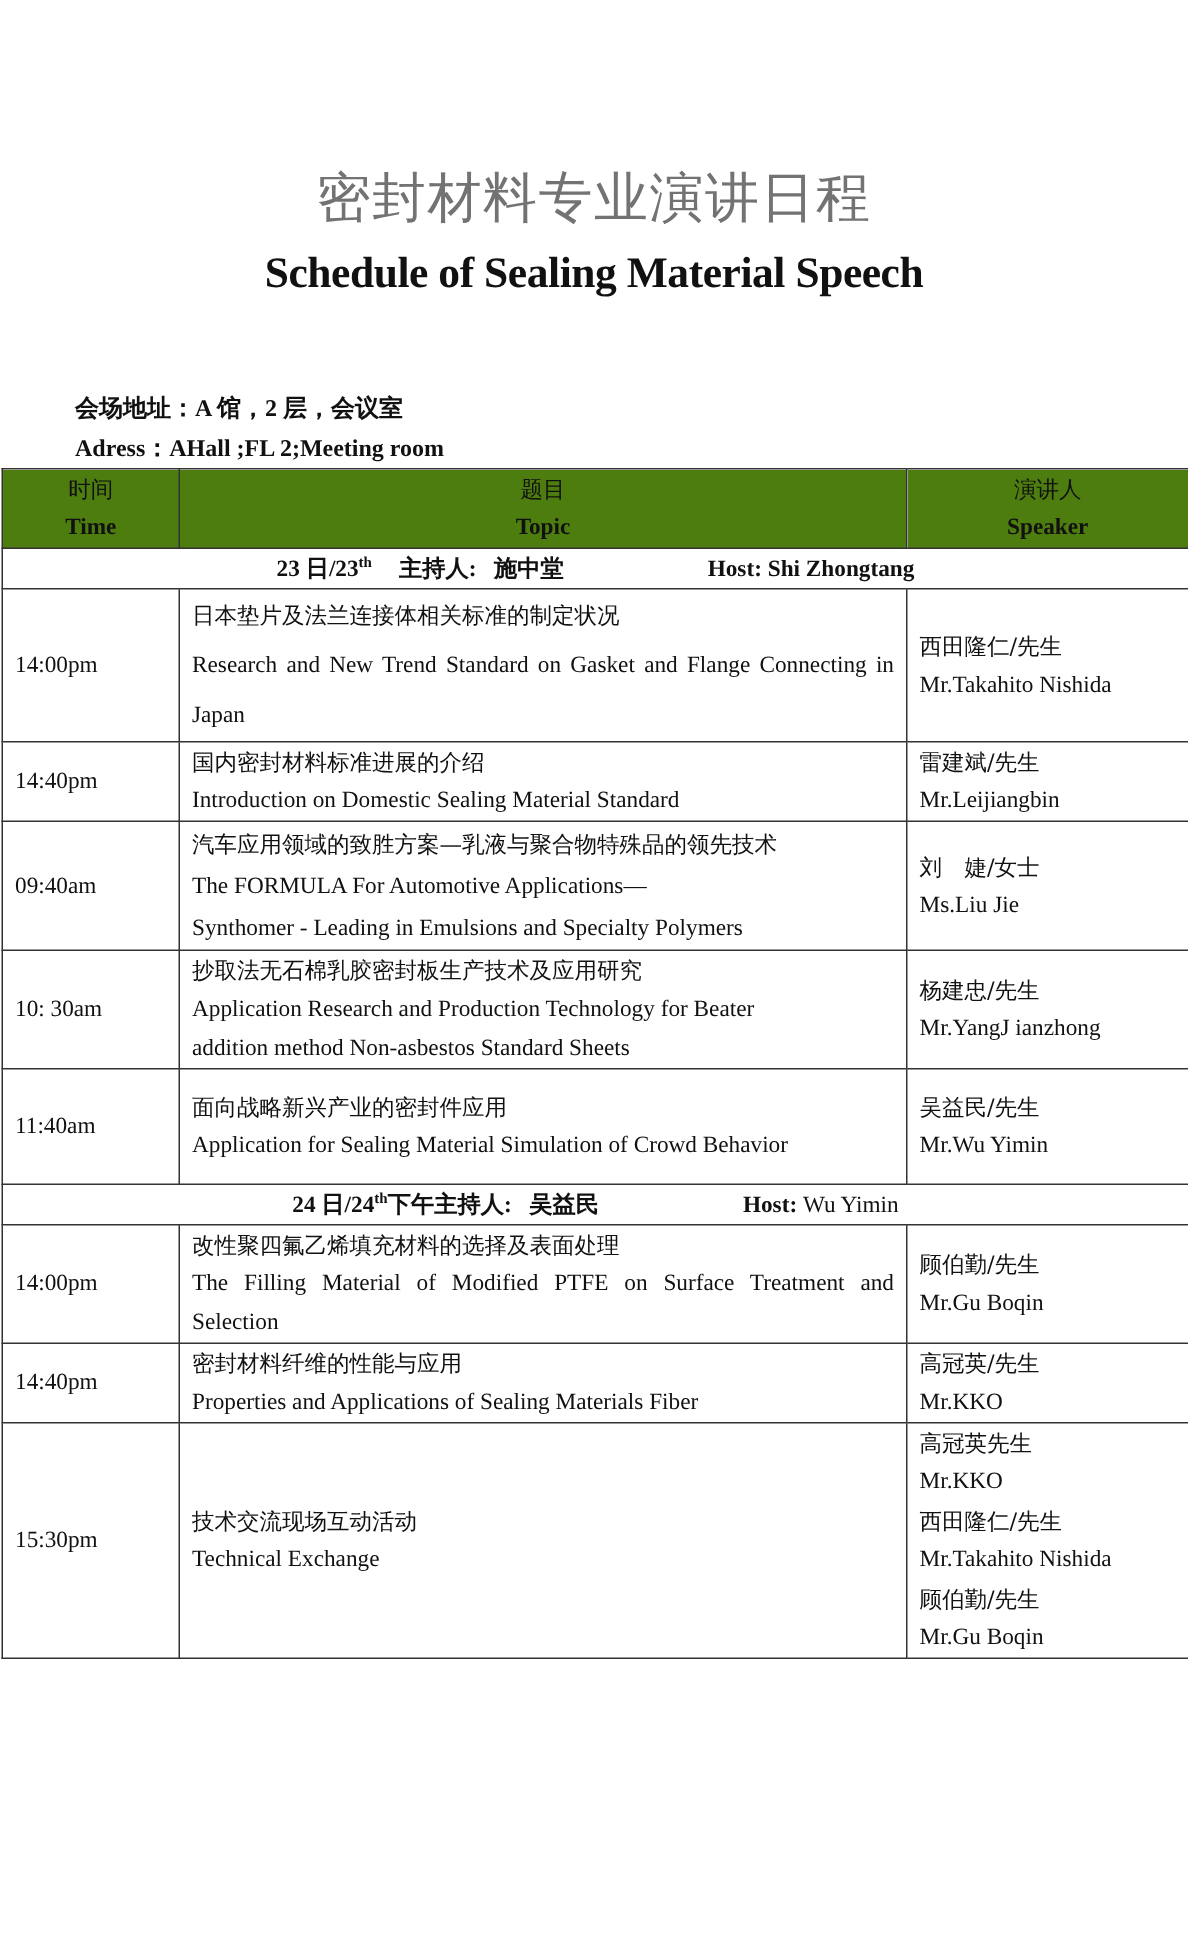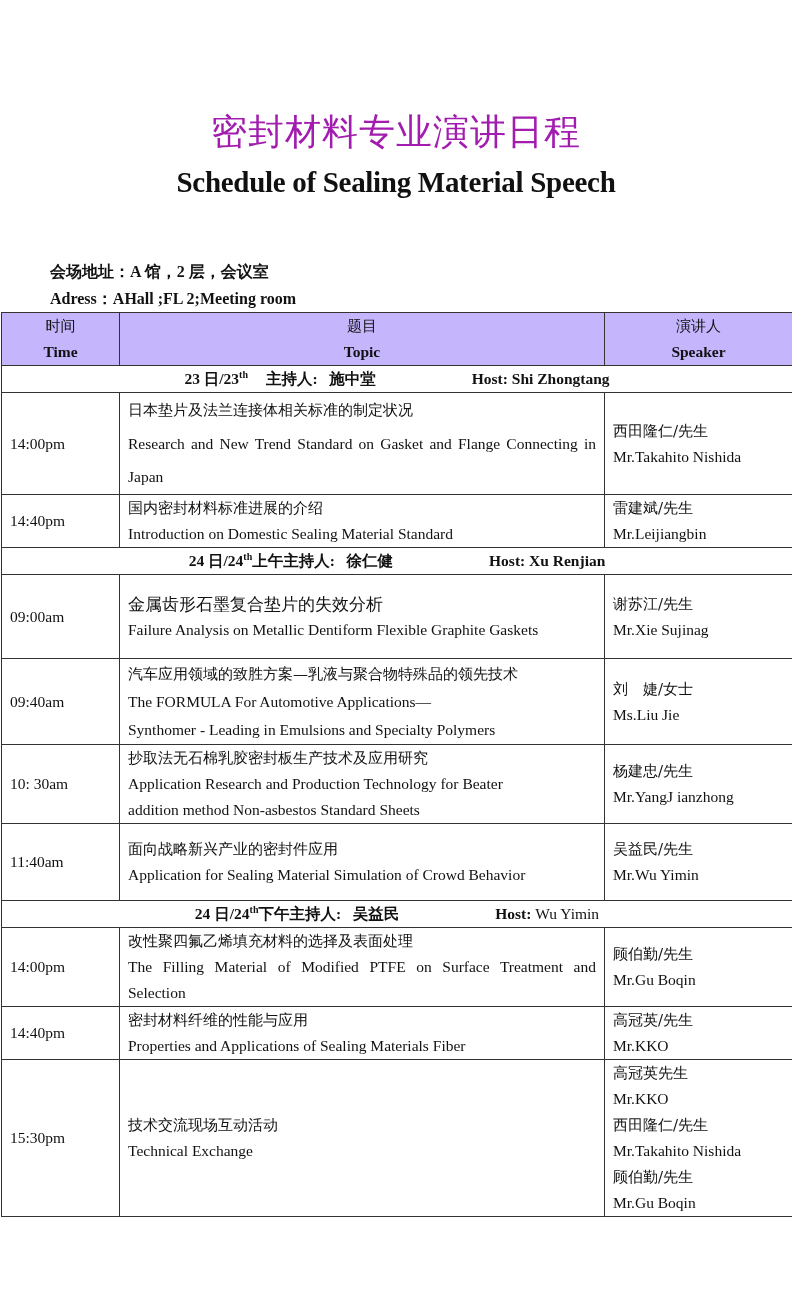--- a/index.html
+++ b/index.html
@@ -3,21 +3,21 @@
 <meta charset="utf-8">
 <style>
   html, body { margin: 0; padding: 0; background: #ffffff; }
   body {
     width: 792px; height: 1297px; position: relative; overflow: hidden;
     font-family: "Liberation Serif", "DejaVu Serif", serif; color: #111;
   }
   .title-cn {
     position: absolute; top: 108px; left: 0; width: 792px; text-align: center;
     font-size: 36px; font-weight: normal; letter-spacing: 1px;
-    font-family: "DejaVu Sans", sans-serif; color: #a21caf;
+    font-family: "DejaVu Sans", sans-serif; color: #737373;
   }
   .title-en {
     position: absolute; top: 166px; left: 0; width: 792px; text-align: center;
     font-size: 29px; font-weight: bold; letter-spacing: -0.3px;
     font-family: "Liberation Serif", serif;
   }
   .addr-cn {
     position: absolute; top: 262px; left: 50px; font-size: 16px; font-weight: bold;
     font-family: "Liberation Serif", "DejaVu Serif", serif;
   }
@@ -30,21 +30,21 @@
     border-collapse: collapse; table-layout: fixed;
     font-family: "Liberation Serif", "DejaVu Serif", serif; font-size: 15.5px;
   }
   table.schedule td, table.schedule th {
     border: 1px solid #333; padding: 0 8px; vertical-align: middle; overflow: hidden;
   }
   col.c-time { width: 118px; }
   col.c-topic { width: 485px; }
   col.c-speaker { width: 188px; }
   thead th {
-    background: #c4b5fd; font-weight: bold; text-align: center; font-size: 15.5px;
+    background: #4d7c0f; font-weight: bold; text-align: center; font-size: 15.5px;
     line-height: 25px; height: 52px; padding: 0;
   }
   thead th .cn { font-weight: normal; display: block; font-family: "DejaVu Sans", sans-serif; font-size: 15px; }
   tr.day td {
     text-align: center; font-weight: bold; height: 26px; padding: 0; font-size: 15.5px;
   }
   tr.day .sup { font-size: 10px; vertical-align: super; line-height: 0; }
   tr.day .gap1 { display: inline-block; width: 18px; }
   tr.day .gap2 { display: inline-block; width: 96px; }
   tr.day .regular { font-weight: normal; }
@@ -111,36 +111,20 @@
       <td class="topic">
         <span class="line cn-text">国内密封材料标准进展的介绍</span>
         <span class="line">Introduction on Domestic Sealing Material Standard</span>
       </td>
       <td class="speaker">
         <span class="line cn-text">雷建斌/先生</span>
         <span class="line">Mr.Leijiangbin</span>
       </td>
     </tr>
 
-    <tr class="day">
-      <td colspan="3">
-        <span>24 日/24</span><span class="sup">th</span><span>上午主持人:</span>&nbsp;&nbsp;&nbsp;<span>徐仁健</span><span class="gap2"></span><span>Host:</span> <span>Xu Renjian</span>
-      </td>
-    </tr>
-    <tr style="height:84px">
-      <td class="time">09:00am</td>
-      <td class="topic">
-        <span class="line cn-text big-cn">金属齿形石墨复合垫片的失效分析</span>
-        <span class="line">Failure Analysis on Metallic Dentiform Flexible Graphite Gaskets</span>
-      </td>
-      <td class="speaker">
-        <span class="line cn-text">谢苏江/先生</span>
-        <span class="line">Mr.Xie Sujinag</span>
-      </td>
-    </tr>
     <tr style="height:86px">
       <td class="time">09:40am</td>
       <td class="topic" style="line-height:28px">
         <span class="line cn-text">汽车应用领域的致胜方案—乳液与聚合物特殊品的领先技术</span>
         <span class="line">The FORMULA For Automotive Applications—</span>
         <span class="line">Synthomer - Leading in Emulsions and Specialty Polymers</span>
       </td>
       <td class="speaker">
         <span class="line cn-text">刘　婕/女士</span>
         <span class="line">Ms.Liu Jie</span>

